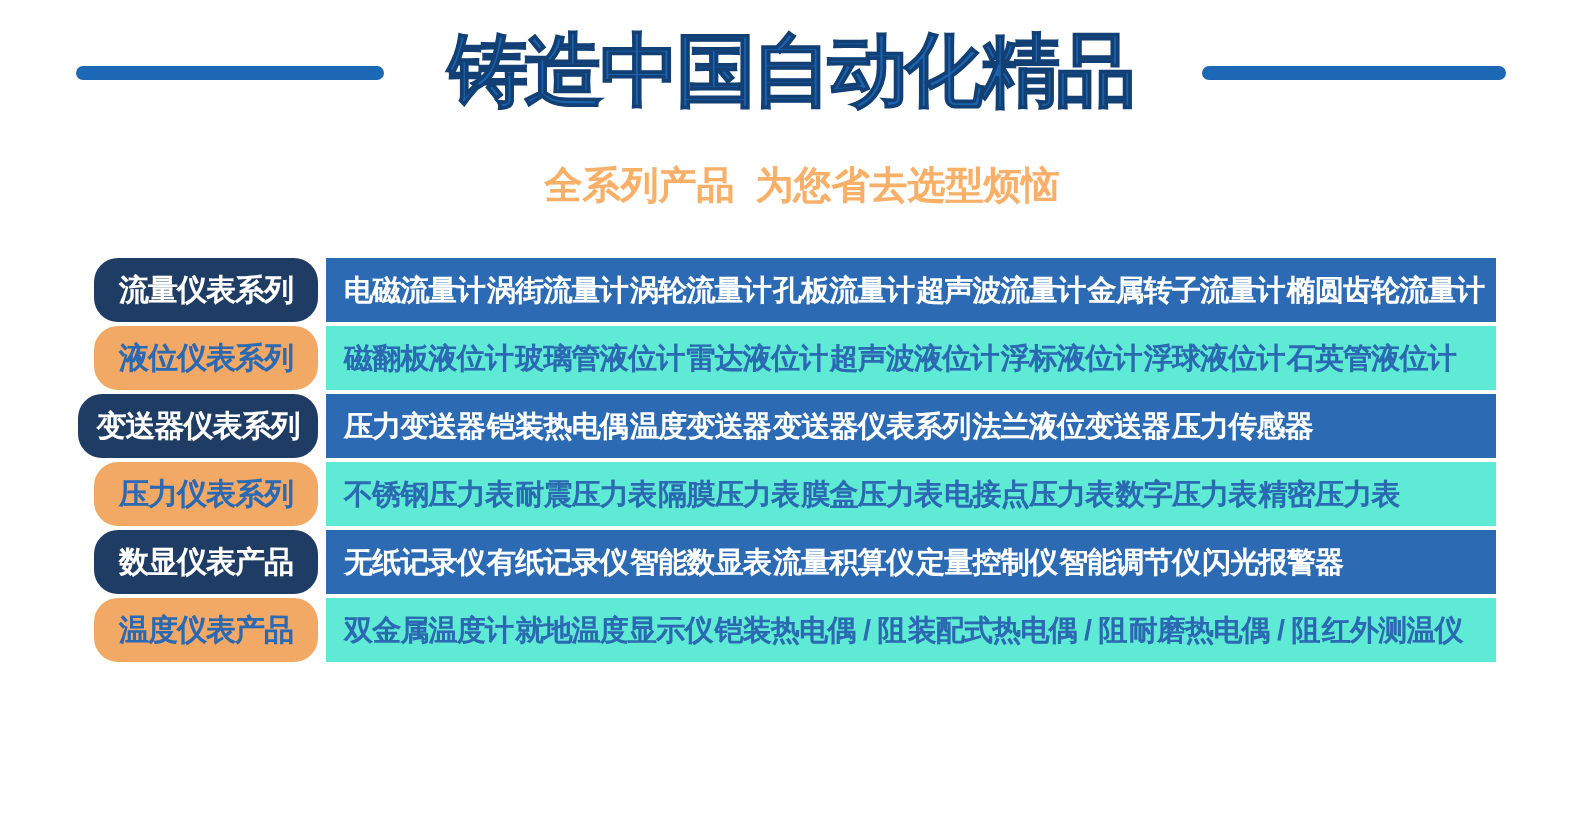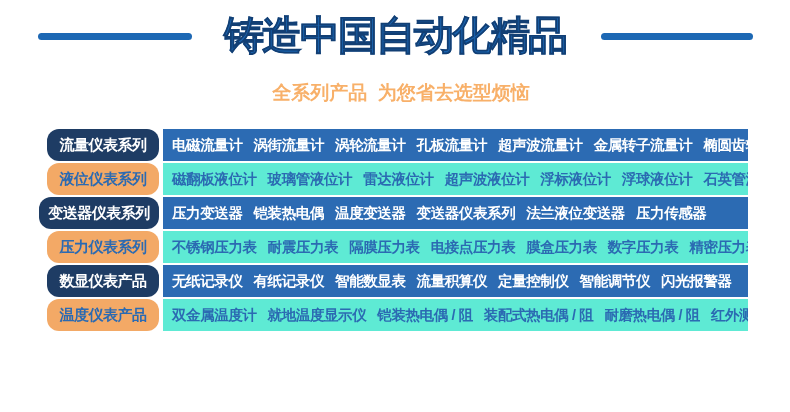--- a/index.html
+++ b/index.html
@@ -68,21 +68,21 @@
     border-radius: 12px;
   }
   .label.wide { flex-basis: 120px; margin-left: -8px; }
   .label.navy   { background: #1e3c64; color: #ffffff; }
   .label.orange { background: #f3a966; color: #2b6ab2; }
   .items {
     flex: 1;
     margin-left: 4px;
     display: flex;
     align-items: center;
-    gap: 11px;
+    gap: 1px;
     padding-left: 9px;
     font-size: 14.5px;
     font-weight: bold;
     white-space: nowrap;
     overflow: hidden;
     letter-spacing: -0.4px;
   }
   .items.blue  { background: #2c6bb3; color: #ffffff; }
   .items.white { background: #5eead4; color: #2b6ab2; }
   .item { display: inline-block; white-space: pre; }
@@ -132,22 +132,22 @@
           <span class="item">法兰液位变送器</span>
           <span class="item">压力传感器</span>
         </div>
       </div>
       <div class="row">
         <div class="label orange">压力仪表系列</div>
         <div class="items white">
           <span class="item">不锈钢压力表</span>
           <span class="item">耐震压力表</span>
           <span class="item">隔膜压力表</span>
+          <span class="item">膜盒压力表</span>
           <span class="item">电接点压力表</span>
-          <span class="item">膜盒压力表</span>
           <span class="item">数字压力表</span>
           <span class="item">精密压力表</span>
         </div>
       </div>
       <div class="row">
         <div class="label navy">数显仪表产品</div>
         <div class="items blue">
           <span class="item">无纸记录仪</span>
           <span class="item">有纸记录仪</span>
           <span class="item">智能数显表</span>

